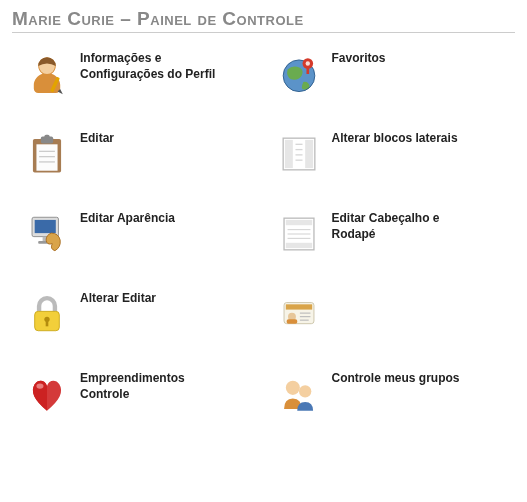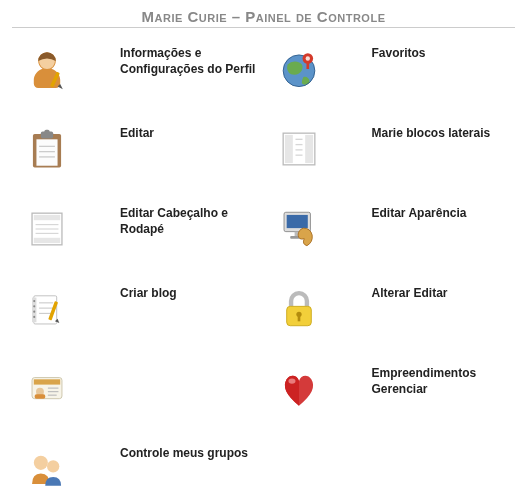--- a/index.html
+++ b/index.html
@@ -6,42 +6,40 @@
     margin: 0;
     padding: 8px 12px;
     font-family: Arial, Helvetica, sans-serif;
     background: #fff;
     width: 527px;
     box-sizing: border-box;
   }
   .title {
     font-variant: small-caps;
     color: #888;
-    font-size: 15px;
+    font-size: 19px;
     font-weight: bold;
     border-bottom: 1px solid #ccc;
     padding-bottom: 2px;
     margin-bottom: 6px;
     letter-spacing: 0.5px;
-    text-align: center;
   }
   .grid {
     display: grid;
     grid-template-columns: 1fr 1fr;
     column-gap: 0;
     row-gap: 0;
   }
   .item {
     display: flex;
     align-items: flex-start;
     padding: 10px 4px 10px 10px;
     min-height: 60px;
     cursor: pointer;
     position: relative;
-    gap: 40px;
   }
   .icon {
     width: 50px;
     height: 50px;
     flex-shrink: 0;
     display: flex;
     align-items: center;
     justify-content: center;
   }
   .label {
@@ -118,69 +116,51 @@
       <svg viewBox="0 0 50 50" width="44" height="44">
         <rect x="7" y="7" width="36" height="36" fill="none" stroke="#bbb" stroke-width="1.5"></rect>
         <rect x="9" y="9" width="9" height="32" fill="#e6e6e6"></rect>
         <rect x="32" y="9" width="9" height="32" fill="#e6e6e6"></rect>
         <line x1="21" y1="14" x2="29" y2="14" stroke="#d6d6d6" stroke-width="1.5"></line>
         <line x1="21" y1="20" x2="29" y2="20" stroke="#d6d6d6" stroke-width="1.5"></line>
         <line x1="21" y1="26" x2="29" y2="26" stroke="#d6d6d6" stroke-width="1.5"></line>
         <line x1="21" y1="32" x2="29" y2="32" stroke="#d6d6d6" stroke-width="1.5"></line>
       </svg>
     </span>
-    <span class="label">Marie blocos laterais</span>
+    <span class="label">Alterar blocos laterais</span>
+  </div>
+
+  <div class="item">
+    <span class="icon">
+      <svg viewBox="0 0 50 50" width="44" height="44">
+        <rect x="8" y="6" width="30" height="22" rx="2" fill="#ddd" stroke="#888"></rect>
+        <rect x="11" y="9" width="24" height="15" fill="#3a6aa8"></rect>
+        <rect x="20" y="28" width="6" height="5" fill="#bbb"></rect>
+        <rect x="15" y="33" width="16" height="3" rx="1" fill="#999"></rect>
+        <path d="M30 24 q8 0 10 8 q1 8 -6 12 q-6 -2 -3 -8 q-6 2 -7 -4 q0 -6 6 -8" fill="#d9a44a" stroke="#a66b1f"></path>
+      </svg>
+    </span>
+    <span class="label">Editar Aparência</span>
   </div>
 
   <div class="item">
     <span class="icon">
       <svg viewBox="0 0 50 50" width="44" height="44">
         <rect x="8" y="7" width="34" height="36" fill="none" stroke="#bbb" stroke-width="1.5"></rect>
         <rect x="10" y="9" width="30" height="6" fill="#e6e6e6"></rect>
         <rect x="10" y="35" width="30" height="6" fill="#e6e6e6"></rect>
         <line x1="12" y1="20" x2="38" y2="20" stroke="#d6d6d6" stroke-width="1.3"></line>
         <line x1="12" y1="25" x2="38" y2="25" stroke="#d6d6d6" stroke-width="1.3"></line>
         <line x1="12" y1="30" x2="38" y2="30" stroke="#d6d6d6" stroke-width="1.3"></line>
       </svg>
     </span>
     <span class="label">Editar Cabeçalho e Rodapé</span>
   </div>
 
-  <div class="item">
-    <span class="icon">
-      <svg viewBox="0 0 50 50" width="44" height="44">
-        <rect x="8" y="6" width="30" height="22" rx="2" fill="#ddd" stroke="#888"></rect>
-        <rect x="11" y="9" width="24" height="15" fill="#3a6aa8"></rect>
-        <rect x="20" y="28" width="6" height="5" fill="#bbb"></rect>
-        <rect x="15" y="33" width="16" height="3" rx="1" fill="#999"></rect>
-        <path d="M30 24 q8 0 10 8 q1 8 -6 12 q-6 -2 -3 -8 q-6 2 -7 -4 q0 -6 6 -8" fill="#d9a44a" stroke="#a66b1f"></path>
-      </svg>
-    </span>
-    <span class="label">Editar Aparência</span>
-  </div>
-
-
-  <div class="item">
-    <span class="icon">
-      <svg viewBox="0 0 50 50" width="44" height="44">
-        <rect x="10" y="10" width="26" height="32" rx="1.5" fill="#fff" stroke="#bbb"></rect>
-        <rect x="8" y="12" width="5" height="28" fill="#ddd"></rect>
-        <circle cx="10.5" cy="16" r="1.2" fill="#888"></circle>
-        <circle cx="10.5" cy="22" r="1.2" fill="#888"></circle>
-        <circle cx="10.5" cy="28" r="1.2" fill="#888"></circle>
-        <circle cx="10.5" cy="34" r="1.2" fill="#888"></circle>
-        <line x1="16" y1="18" x2="32" y2="18" stroke="#ccc" stroke-width="1.3"></line>
-        <line x1="16" y1="24" x2="32" y2="24" stroke="#ccc" stroke-width="1.3"></line>
-        <line x1="16" y1="30" x2="32" y2="30" stroke="#ccc" stroke-width="1.3"></line>
-        <rect x="30" y="16" width="4" height="22" rx="1" fill="#e2a300" transform="rotate(20 32 27)"></rect>
-        <path d="M37 36 l2 5 l-5 -2 z" fill="#555"></path>
-      </svg>
-    </span>
-    <span class="label">Criar blog</span>
-  </div>
+
 
   <div class="item">
     <span class="icon">
       <svg viewBox="0 0 50 50" width="44" height="44">
         <path d="M16 22 v-6 a9 9 0 0 1 18 0 v6" fill="none" stroke="#bbb" stroke-width="5"></path>
         <rect x="11" y="22" width="28" height="22" rx="4" fill="#f2cf3a" stroke="#caa618" stroke-width="1"></rect>
         <circle cx="25" cy="31" r="3" fill="#b38c0e"></circle>
         <rect x="23.5" y="31" width="3" height="8" fill="#b38c0e"></rect>
       </svg>
     </span>
@@ -202,21 +182,21 @@
   </div>
 
   <div class="item">
     <span class="icon">
       <svg viewBox="0 0 50 50" width="44" height="44">
         <path d="M25 44 C10 32 6 22 11 14 c4 -6 12 -5 14 2 c2 -7 10 -8 14 -2 c5 8 1 18 -14 30 z" fill="#d43a3a"></path>
         <path d="M25 44 C10 32 6 22 11 14 c4 -6 12 -5 14 2" fill="#c22"></path>
         <ellipse cx="17" cy="16" rx="4" ry="3" fill="#f5a3a3" opacity="0.7"></ellipse>
       </svg>
     </span>
-    <span class="label">Empreendimentos Gerenciar</span>
+    <span class="label">Empreendimentos Controle</span>
   </div>
 
   <div class="item">
     <span class="icon">
       <svg viewBox="0 0 50 50" width="44" height="44">
         <circle cx="18" cy="18" r="8" fill="#f4cfa0"></circle>
         <path d="M8 42 q0 -12 10 -12 t10 12 z" fill="#d98f3a"></path>
         <circle cx="32" cy="22" r="7" fill="#f4cfa0"></circle>
         <path d="M23 44 q0 -10 9 -10 t9 10 z" fill="#4a78b5"></path>
       </svg>

